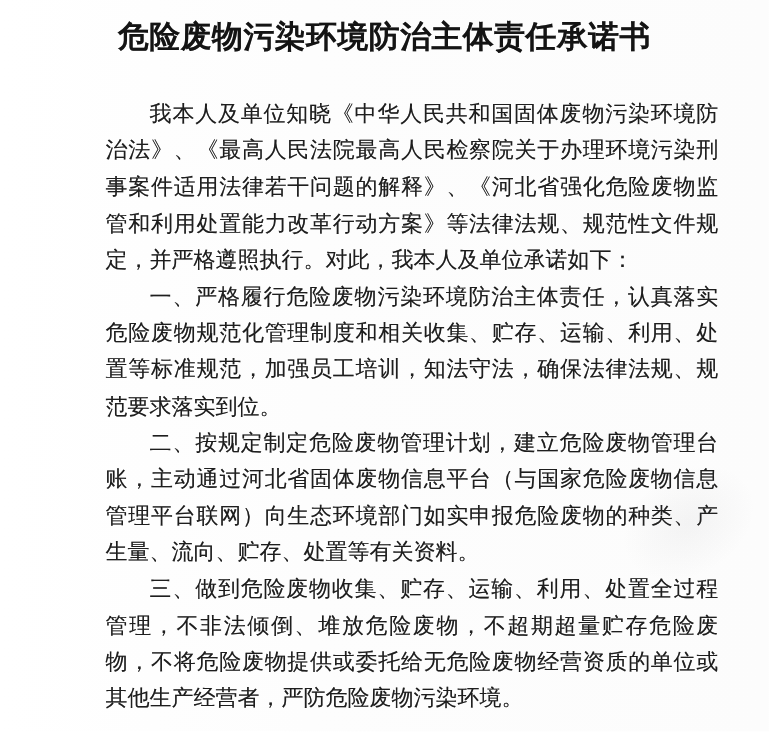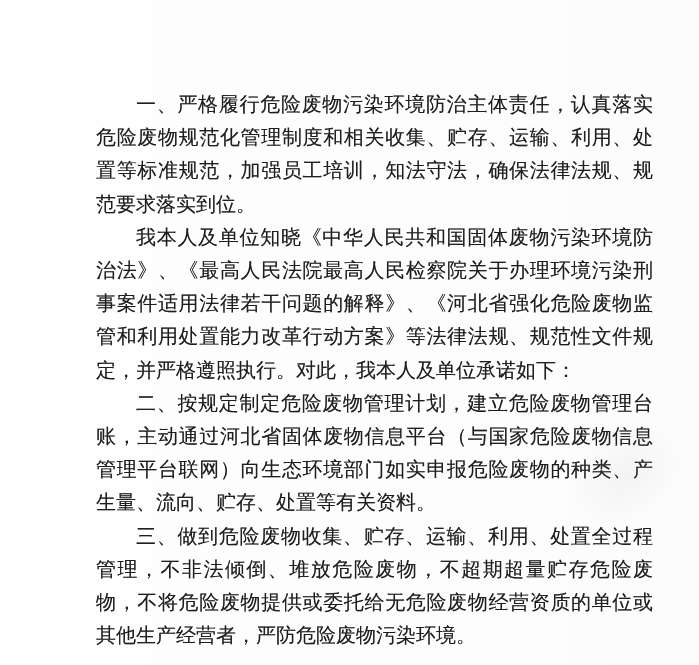--- a/index.html
+++ b/index.html
@@ -50,22 +50,23 @@
     height: 95px;
     background: radial-gradient(ellipse at center, rgba(120,120,125,0.07) 0%, rgba(120,120,125,0.0) 70%);
     transform: rotate(-32deg);
     pointer-events: none;
   }
 </style>
 </head>
 <body>
 
 <div class="page">
+  <h1 class="doc-title">危险废物污染环境防治主体责任承诺书</h1>
 
   <div class="doc-body">
+    <p>我本人及单位知晓《中华人民共和国固体废物污染环境防治法》、《最高人民法院最高人民检察院关于办理环境污染刑事案件适用法律若干问题的解释》、《河北省强化危险废物监管和利用处置能力改革行动方案》等法律法规、规范性文件规定，并严格遵照执行。对此，我本人及单位承诺如下：</p>
     <p>一、严格履行危险废物污染环境防治主体责任，认真落实危险废物规范化管理制度和相关收集、贮存、运输、利用、处置等标准规范，加强员工培训，知法守法，确保法律法规、规范要求落实到位。</p>
-    <p>我本人及单位知晓《中华人民共和国固体废物污染环境防治法》、《最高人民法院最高人民检察院关于办理环境污染刑事案件适用法律若干问题的解释》、《河北省强化危险废物监管和利用处置能力改革行动方案》等法律法规、规范性文件规定，并严格遵照执行。对此，我本人及单位承诺如下：</p>
     <p>二、按规定制定危险废物管理计划，建立危险废物管理台账，主动通过河北省固体废物信息平台（与国家危险废物信息管理平台联网）向生态环境部门如实申报危险废物的种类、产生量、流向、贮存、处置等有关资料。</p>
     <p>三、做到危险废物收集、贮存、运输、利用、处置全过程管理，不非法倾倒、堆放危险废物，不超期超量贮存危险废物，不将危险废物提供或委托给无危险废物经营资质的单位或其他生产经营者，严防危险废物污染环境。</p>
   </div>
 
   <div class="smudge"></div>
 </div>
 
 </body></html>

